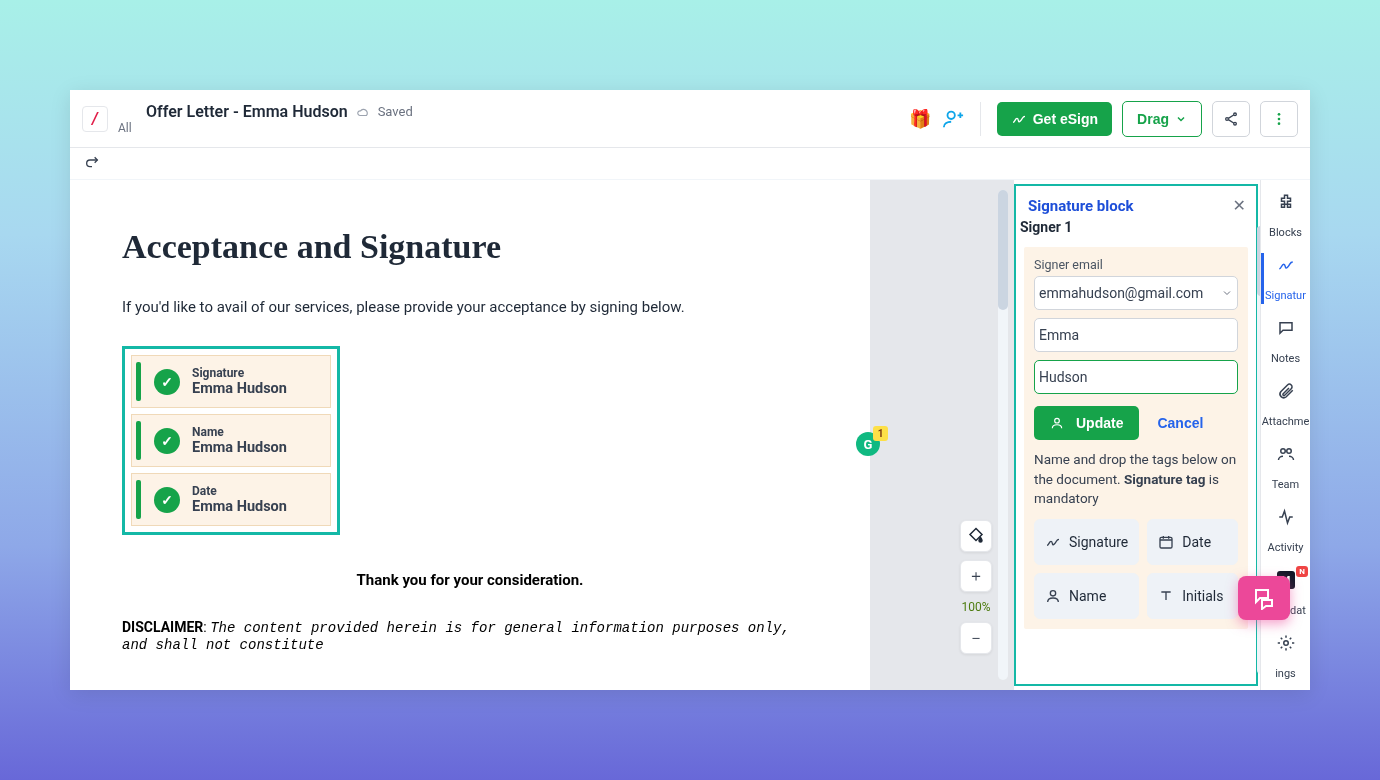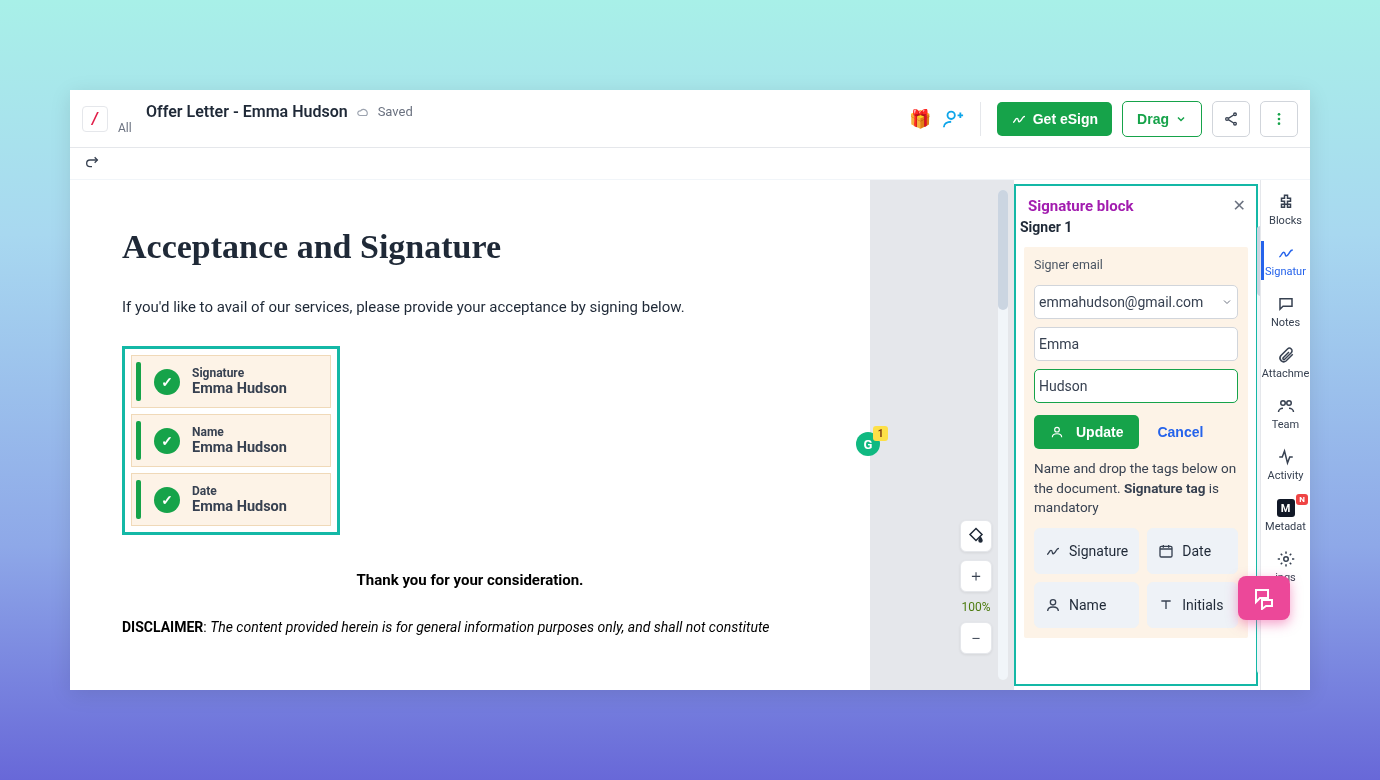--- a/index.html
+++ b/index.html
@@ -64,21 +64,21 @@
   .check-circle {
     width: 26px; height: 26px; border-radius: 50%; background: #16a34a;
     display: flex; align-items: center; justify-content: center; color: #fff;
     font-size: 14px; font-weight: bold; margin-left: 8px;
   }
   .sig-text .label { font-size: 12px; font-weight: 700; color: #374151; }
   .sig-text .value { font-size: 14.5px; font-weight: 700; color: #374151; }
   .thankyou { text-align: center; font-weight: 700; font-size: 15px; margin-top: 36px; margin-bottom: 30px; }
   .disclaimer { font-size: 14px; }
   .disclaimer .dt { font-weight: 700; }
-  .disclaimer .dc { font-style: italic; }
+  .disclaimer .dc { font-style: italic; font-family: Liberation Mono, monospace; }
   
   .float-badge {
     position: absolute; top: 252px; left: 786px;
     width: 24px; height: 24px; border-radius: 50%;
     background: #10b981; color: #fff; display:flex; align-items:center; justify-content:center;
     font-weight: 700; font-size: 13px;
   }
   .float-badge .count {
     position: absolute; top: -6px; right: -8px; width:15px; height:15px;
     background: #fde047; color:#78350f; border-radius: 3px;
@@ -98,41 +98,41 @@
   
   .right-stack { display: flex; }
   .sig-panel {
     width: 244px; border: 2px solid #14b8a6; background: #fff;
     display: flex; flex-direction: column; position: relative;
     margin: 4px 2px 4px 0;
   }
   .panel-scroll-gutter { position:absolute; right:-9px; top:40px; bottom:10px; width:8px; background:#f1f5f9; border-radius:4px; }
   .panel-scroll-thumb  { position:absolute; right:-9px; top:40px; width:8px; height:70px; background:#cbd5e1; border-radius:4px; }
   .panel-head { display:flex; align-items:center; justify-content:space-between; padding: 10px 10px 4px 12px; }
-  .panel-head h3 { font-size: 15px; font-weight: 700; color:#a21caf; }
+  .panel-head h3 { font-size: 15px; font-weight: 700; color:#1d4ed8; }
   .panel-close { color:#6b7280; font-size: 16px; cursor:pointer; }
   .signer-box { background: #fdf3e7; margin: 4px 8px 8px 8px; padding: 10px; border-radius: 2px; }
   .signer-head { font-size: 14px; font-weight: 700; color:#1f2937; margin: 0 0 8px 4px; }
-  .field-label { font-size: 12.5px; color:#4b5563; margin-bottom: 13px; }
+  .field-label { font-size: 12.5px; color:#4b5563; margin-bottom: 4px; }
   .input, .select {
     width: 100%; border: 1px solid #d1d5db; border-radius: 5px;
     padding: 8px 4px; font-size: 14px; color:#374151; background:#fff;
     margin-bottom: 8px; font-family:inherit;
   }
   .select { display:flex; justify-content:space-between; align-items:center; }
   .input.focused { border: 1.5px solid #16a34a; }
   .btn-row { display: flex; gap: 18px; align-items:center; margin: 4px 0 10px 0;}
   .btn-update { background:#16a34a; color:#fff; border:none; border-radius:5px; padding:9px 16px; font-weight:600; font-size:14px; display:flex;align-items:center;gap:12px;}
   .btn-cancel { color:#2563eb; font-weight:600; font-size:14px; background:none; border:none;}
   .hint-text { font-size: 13.5px; color:#374151; line-height:1.45; margin-bottom: 10px; }
   .tag-grid { display:grid; grid-template-columns: 1fr 1fr; gap: 8px; }
   .tag-btn { background:#eef2f7; border:1px solid #eef2f7; border-radius:6px; padding:14px 10px; display:flex; align-items:center; gap:8px; font-size:14px; color:#1f2937; }
   
   .icon-rail { width: 50px; border-left: 1px solid #e5e7eb; display:flex; flex-direction:column; align-items:center; padding-top: 6px; gap: 4px; background:#fff; position:relative;}
-  .rail-item { display:flex; flex-direction:column; align-items:center; gap:2px; padding:6px 2px; width:100%; font-size:11px; color:#374151; position:relative;}
+  .rail-item { display:flex; flex-direction:column; align-items:center; gap:14px; padding:6px 2px; width:100%; font-size:11px; color:#374151; position:relative;}
   .rail-item.active { color:#2563eb; }
   .rail-item.active::before { content:""; position:absolute; left:0; top:4px; bottom:4px; width:3px; background:#2563eb; }
   .rail-ico { width:20px; height:20px; display:flex;align-items:center;justify-content:center; font-size:16px;}
   .new-badge { position:absolute; top:2px; right:2px; background:#ef4444; color:#fff; font-size:8px; font-weight:700; padding:1px 3px; border-radius:3px;}
   .m-square { width:18px; height:18px; background:#111827; color:#fff; font-weight:700; font-size:11px; display:flex;align-items:center;justify-content:center; border-radius:3px;}
   
   .chat-fab {
     position: absolute; right: 20px; bottom: 70px;
     width: 52px; height: 44px; background: #ec4899; border-radius: 8px;
     display:flex; align-items:center; justify-content:center; color:#fff;

